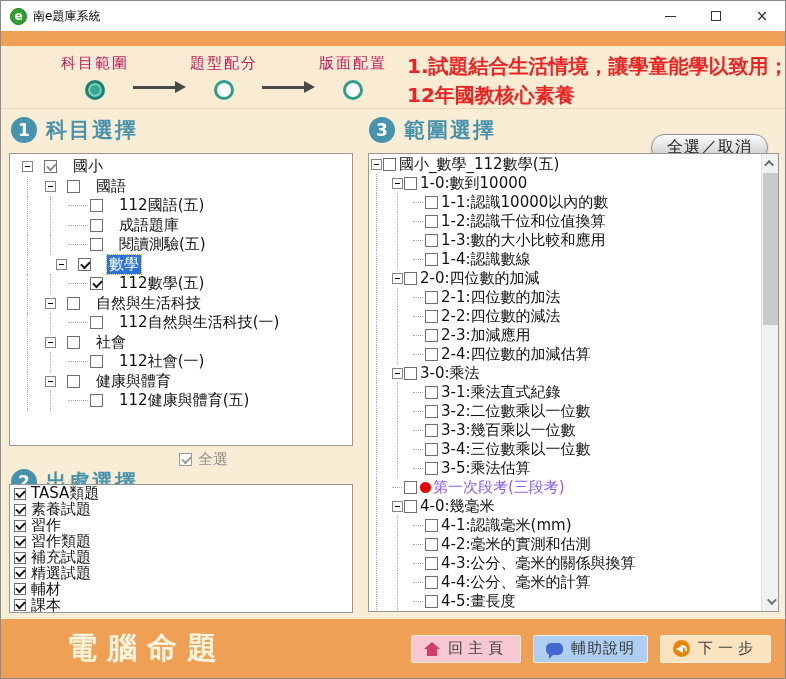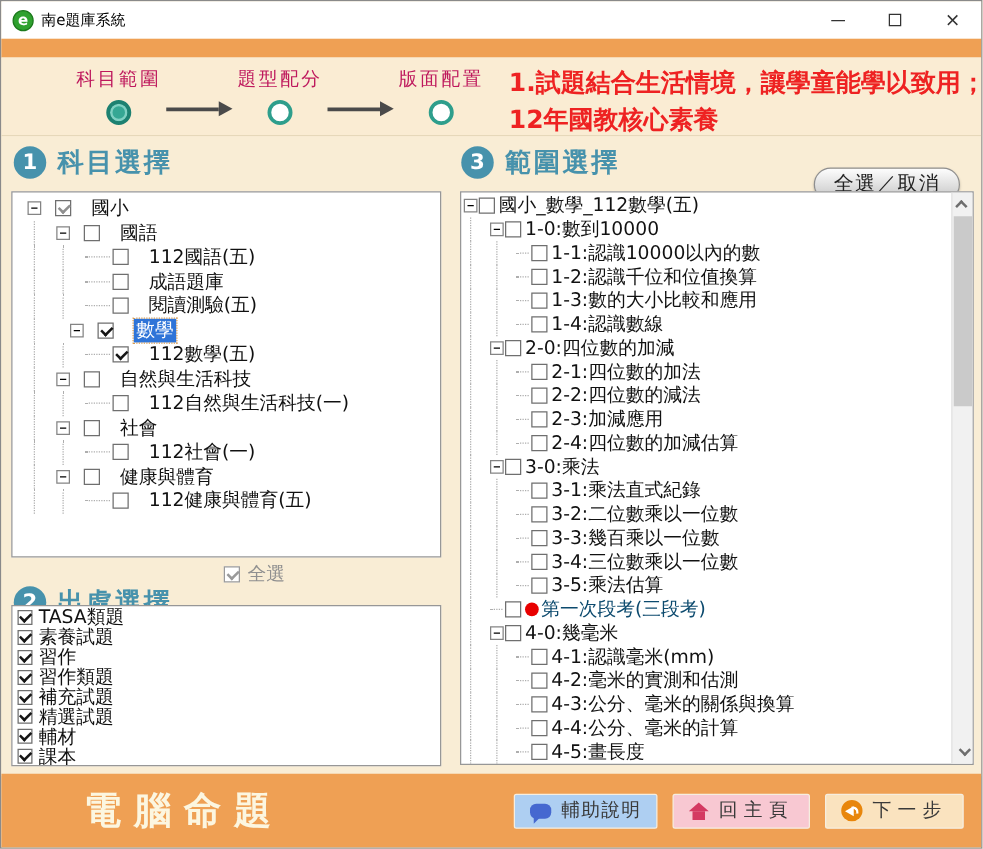--- a/index.html
+++ b/index.html
@@ -48,21 +48,21 @@
   .expander{width:11px;height:11px;border:1px solid #848484;background:#fff;position:relative;flex:none;}
   .expander::after{content:"";position:absolute;left:2px;right:2px;top:4px;border-top:1px solid #000;}
   .cb{width:13px;height:13px;border:1px solid #6f6f6f;background:#fff;position:relative;flex:none;}
   .cb.checked::after,.cb.ind::after{content:"";position:absolute;left:2px;top:2px;width:7px;height:4px;
         border-left:2px solid #161616;border-bottom:2px solid #161616;transform:rotate(-45deg);}
   .cb.ind::after{border-color:#8f8f8f;}
   .cb.dis{border-color:#9a9a9a;}
   .cb.dis::after{border-color:#9a9a9a;}
   .tlabel{font-size:15px;color:#111;}
   .tlabel.sel{background:#2e74d8;color:#fff;outline:1px dotted #d59a52;padding:0 2px;}
-  .tlabel.red{color:#0c4a6e;}
+  .tlabel.red{color:#8b5cf6;}
   .bullet{width:11px;height:11px;border-radius:50%;background:#e80000;flex:none;}
 
   
   .h2extra{display:flex;align-items:center;margin-left:26px;gap:26px;flex-direction:column;}
   .cbpair{display:flex;align-items:center;gap:6px;}
   .cbpair .lab{font-size:15px;color:#222;}
   .cbpair .lab.dim{color:#909090;}
   .srow{display:flex;align-items:center;height:15.9px;padding-left:4px;}
   .srow .cb{width:12px;height:12px;}
   .srow .cb.checked::after{left:1px;top:1px;}
@@ -477,28 +477,28 @@
         <div class="sarrow down">
             <div class="chev down"></div>
           </div>
       </div>
     </div>
   </div>
 
   <div class="footer">
     <div class="brand">電腦命題</div>
     <div class="fbtns" id="fbtns">
+        <div class="fbtn home">
+          <div class="home-icon"></div>
+          <span>回主頁</span>
+        </div>
         <div class="fbtn help">
           <div class="chat-icon"></div>
           <span>輔助說明</span>
         </div>
-        <div class="fbtn home">
-          <div class="home-icon"></div>
-          <span>回主頁</span>
-        </div>
         <div class="fbtn next">
           <div class="next-icon"></div>
           <span>下一步</span>
         </div>
       </div>
   </div>
 
 </div>
 
 </body></html>

